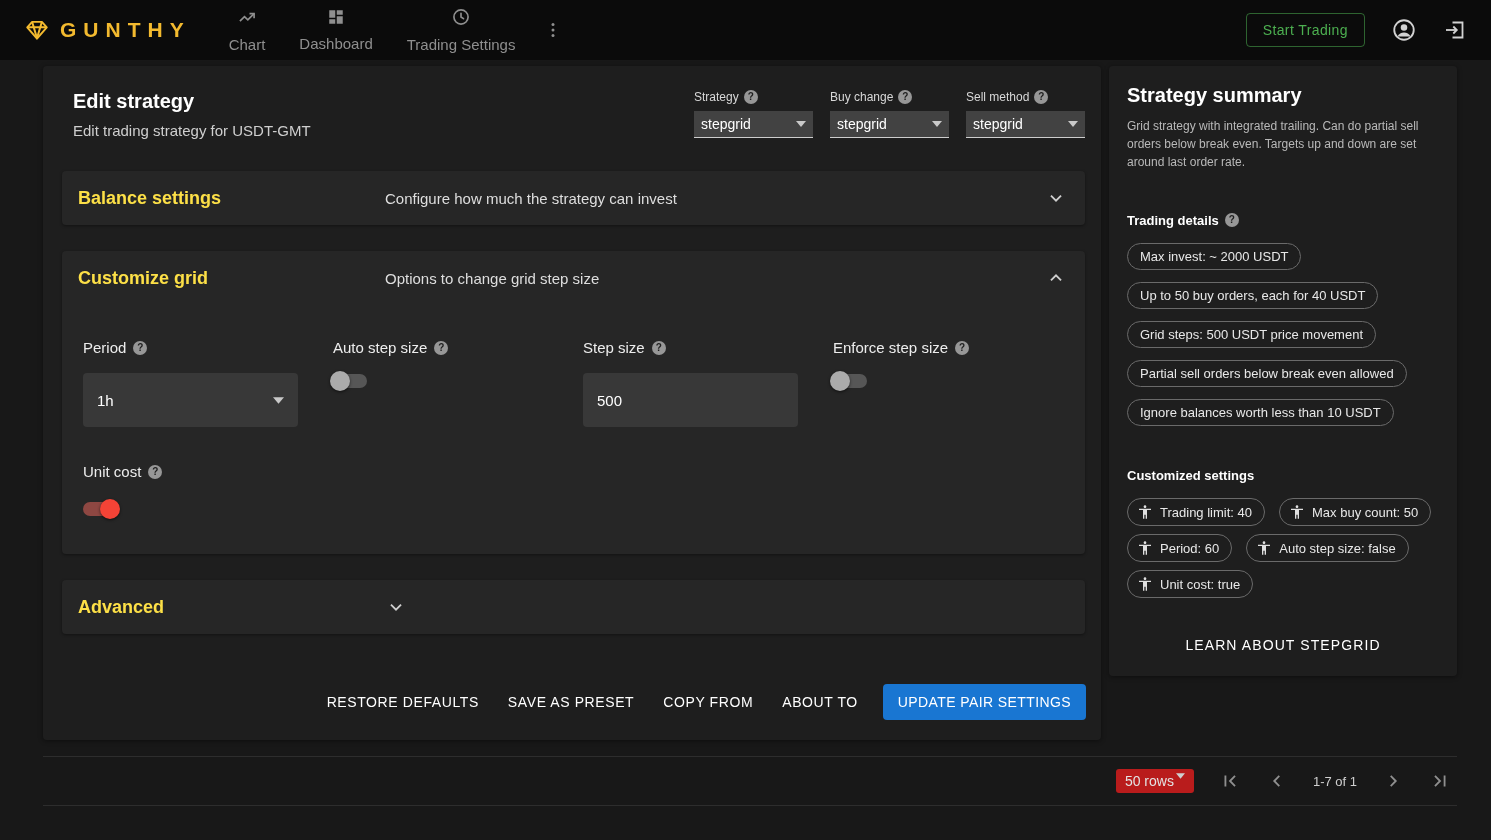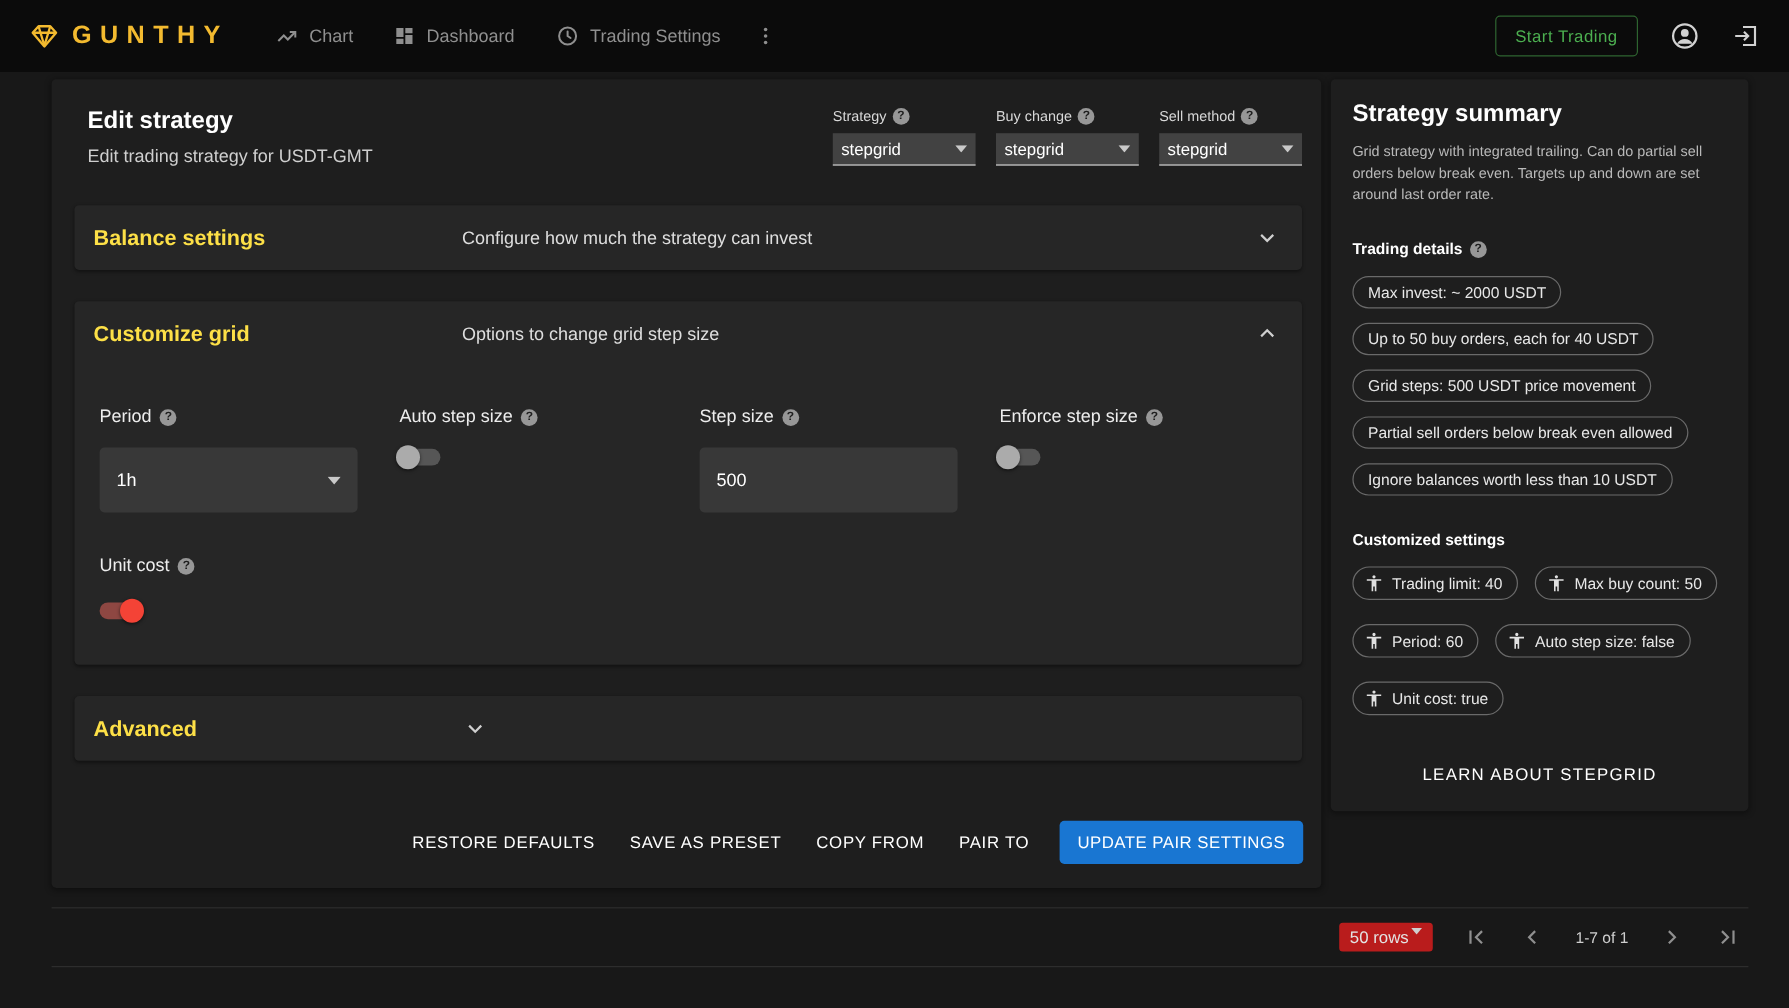--- a/index.html
+++ b/index.html
@@ -5,21 +5,21 @@
   html,body{margin:0;padding:0;background:#151515;}
   body{font-family:"Liberation Sans", sans-serif; -webkit-font-smoothing:antialiased;}
   .app{position:relative;width:1491px;height:840px;background:#181818;overflow:hidden;}
 
   
   .navbar{position:absolute;top:0;left:0;width:100%;height:60px;background:#0b0b0b;
     display:flex;align-items:center;box-sizing:border-box;padding:0 24px;}
   .brand{display:flex;align-items:center;gap:10px;}
   .brand-name{color:#f3ba2f;font-size:21px;font-weight:700;letter-spacing:7px;}
   .nav-items{display:flex;align-items:center;gap:34px;margin-left:38px;}
-  .nav-item{display:flex;align-items:center;gap:9px;color:#8f8f8f;font-size:15px;cursor:pointer;}
+  .nav-item{display:flex;align-items:center;gap:9px;color:#8f8f8f;font-size:15px;cursor:pointer;flex-direction:column;}
   .nav-item svg{flex:none;}
   .kebab{margin-left:-6px;}
   .nav-right{margin-left:auto;display:flex;align-items:center;gap:26px;}
   .start-trading{background:transparent;border:1px solid rgba(76,175,80,.55);color:#4caf50;
     border-radius:4px;padding:8px 16px;font-size:14px;font-family:inherit;letter-spacing:.4px;cursor:pointer;}
   .icon-btn{background:none;border:none;padding:0;cursor:pointer;display:flex;align-items:center;color:#d2d2d2;}
 
   
   .panel{position:absolute;background:#1e1e1e;border-radius:4px;box-shadow:0 1px 5px rgba(0,0,0,.45);}
   .main-panel{left:43px;top:66px;width:1058px;height:674px;display:flex;flex-direction:column;box-sizing:border-box;}
@@ -63,26 +63,26 @@
   .footer-actions{display:flex;align-items:center;justify-content:flex-end;gap:21px;padding:0 15px 20px 0;}
   .text-btn{background:none;border:none;color:#ffffff;font-size:14px;font-family:inherit;font-weight:500;
     letter-spacing:.6px;cursor:pointer;padding:8px 4px;}
   .primary-btn{background:#1976d2;border:none;color:#fff;font-size:14px;font-family:inherit;font-weight:500;
     letter-spacing:.4px;border-radius:4px;padding:10px 15px;cursor:pointer;}
 
   
   .summary-panel{left:1109px;top:66px;width:348px;height:610px;box-sizing:border-box;padding:18px 18px;}
   .summary-title{margin:0;font-size:20px;font-weight:600;color:#fff;}
   .summary-desc{margin:10px 0 0 0;font-size:12px;line-height:1.5;color:#b9b9b9;}
-  .sub-head{display:flex;align-items:flex-end;gap:6px;font-size:13px;font-weight:700;color:#fff;margin-top:29px;}
+  .sub-head{display:flex;align-items:flex-start;gap:6px;font-size:13px;font-weight:700;color:#fff;margin-top:42px;}
   .detail-chips{margin-top:15px;}
   .chip{display:inline-flex;align-items:center;gap:7px;border:1px solid #6a6a6a;border-radius:16px;
     padding:5px 12px;font-size:13px;color:#e8e8e8;box-sizing:border-box;}
   .detail-chips .chip{display:table;margin-bottom:12px;}
-  .custom-chips{display:flex;flex-wrap:wrap;gap:20px 14px;margin-top:15px;}
+  .custom-chips{display:flex;flex-wrap:wrap;gap:8px 14px;margin-top:15px;}
   .custom-chips .chip{padding-left:9px;}
   .learn-btn{position:absolute;bottom:22px;left:0;right:0;margin:0 auto;background:none;border:none;color:#fff;
     font-size:14px;font-family:inherit;font-weight:500;letter-spacing:1.1px;cursor:pointer;text-align:center;}
 
   
   .pagination{position:absolute;left:43px;top:756px;width:1414px;height:50px;box-sizing:border-box;
     border-top:1px solid #2d2d2d;border-bottom:1px solid #2d2d2d;display:flex;align-items:center;
     justify-content:flex-end;gap:25px;padding-right:6px;}
   .rows-select{display:flex;align-items:flex-start;gap:2px;background:#b91c1c;border-radius:3px;padding:4px 9px;
     color:#e3e3e3;font-size:14px;cursor:pointer;}
@@ -278,21 +278,21 @@
             </svg>
         </div>
       </div>
 
     </div>
 
     <div class="footer-actions">
       <button class="text-btn">RESTORE DEFAULTS</button>
       <button class="text-btn">SAVE AS PRESET</button>
       <button class="text-btn">COPY FROM</button>
-      <button class="text-btn">PAIR TO</button>
+      <button class="text-btn">ABOUT TO</button>
       <button class="primary-btn">UPDATE PAIR SETTINGS</button>
     </div>
   </section>
 
   <aside class="panel summary-panel">
     <h2 class="summary-title">Strategy summary</h2>
     <p class="summary-desc">Grid strategy with integrated trailing. Can do partial sell orders below break even. Targets up and down are set around last order rate.</p>
 
     <div class="sub-head">
       <span>Trading details</span>

